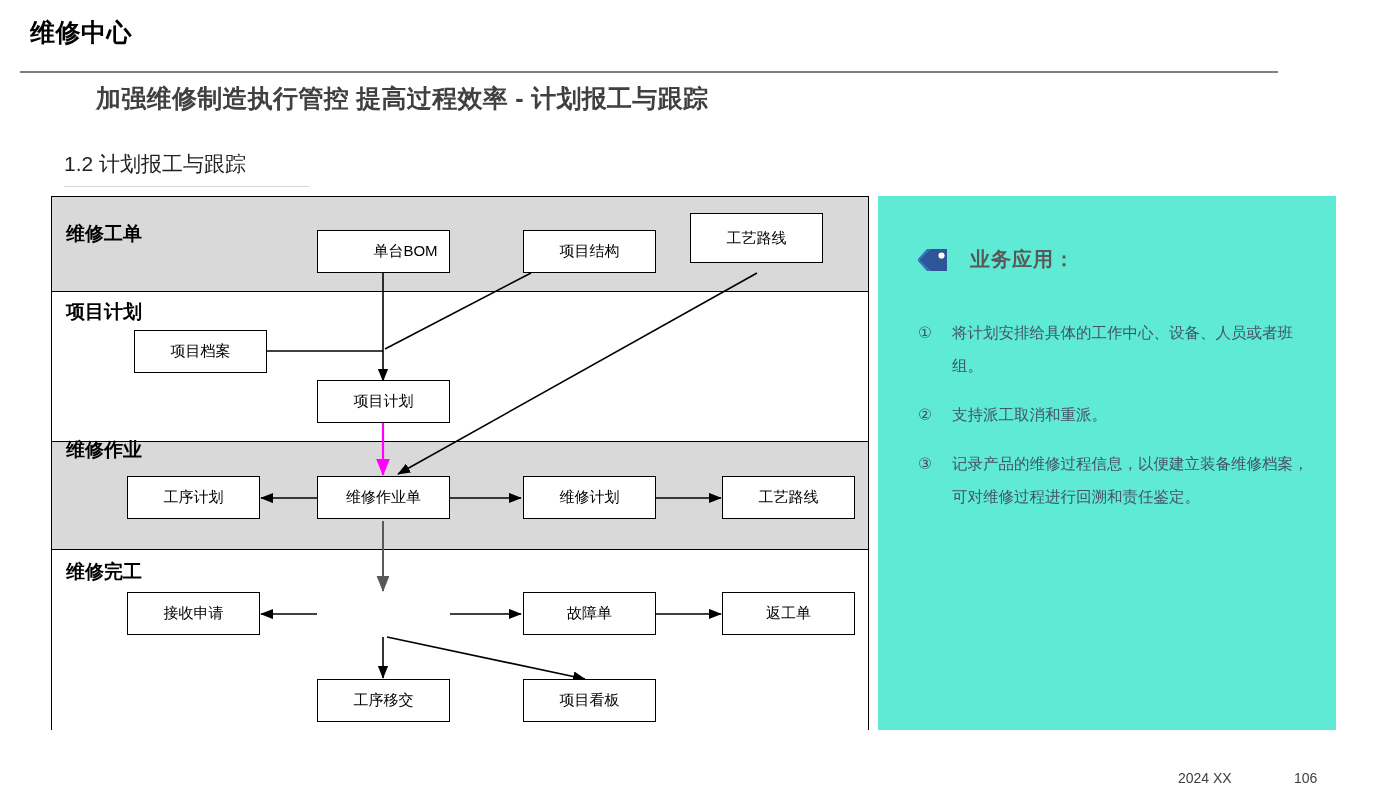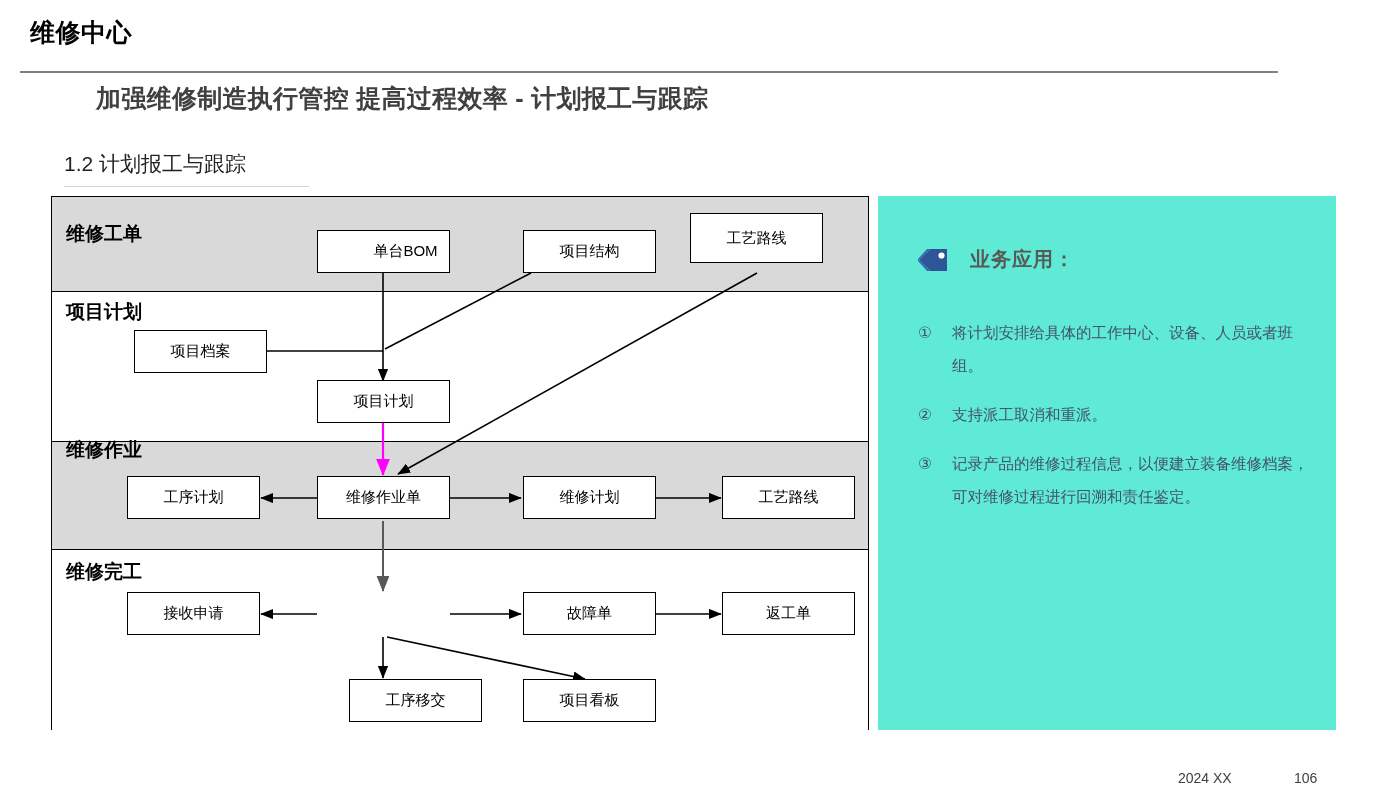--- a/index.html
+++ b/index.html
@@ -252,21 +252,21 @@
   <div class="node" style="left:265px; top:183px; width:133px; height:43px;">项目计划</div>
 
   <div class="node" style="left:75px;  top:279px; width:133px; height:43px;">工序计划</div>
   <div class="node" style="left:265px; top:279px; width:133px; height:43px;">维修作业单</div>
   <div class="node" style="left:471px; top:279px; width:133px; height:43px;">维修计划</div>
   <div class="node" style="left:670px; top:279px; width:133px; height:43px;">工艺路线</div>
 
   <div class="node" style="left:75px;  top:395px; width:133px; height:43px;">接收申请</div>
   <div class="node" style="left:471px; top:395px; width:133px; height:43px;">故障单</div>
   <div class="node" style="left:670px; top:395px; width:133px; height:43px;">返工单</div>
-  <div class="node" style="left:265px; top:482px; width:133px; height:43px;margin-left:32px;">工序移交</div>
+  <div class="node" style="left:265px; top:482px; width:133px; height:43px;">工序移交</div>
   <div class="node" style="left:471px; top:482px; width:133px; height:43px;">项目看板</div>
 </div>
 
 <div id="info-panel">
   <div id="info-head">
     <span>
       <svg id="tag-icon" viewBox="0 0 30 24" xmlns="http://www.w3.org/2000/svg">
         <path d="M12.5 1 L29 1 L29 23 L12.5 23 L1 12 Z" fill="#2e5597"></path>
         <circle cx="23.5" cy="7.5" r="3.1" fill="#ffffff"></circle>
         <path d="M12.5 1 L1 12 L12.5 23 L9 23 L-1 12 L9 1 Z" fill="#3b6bb5"></path>

